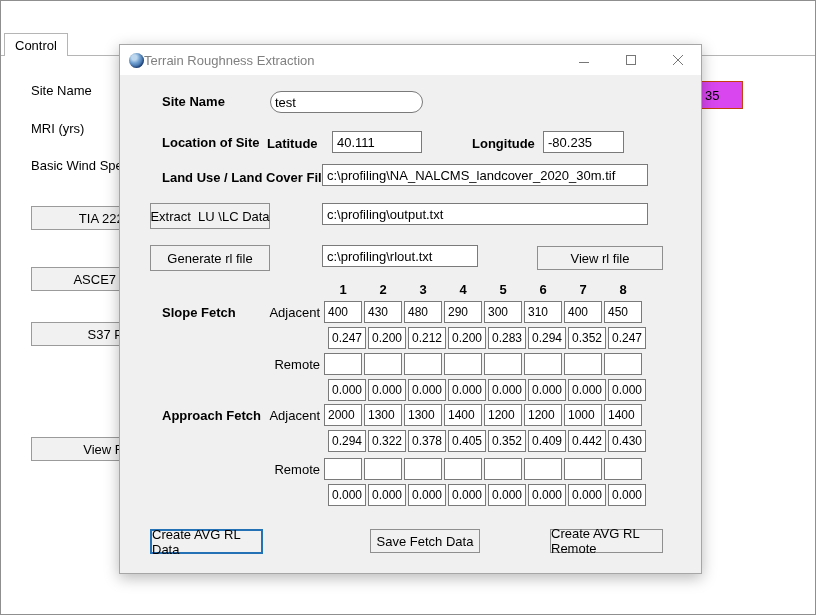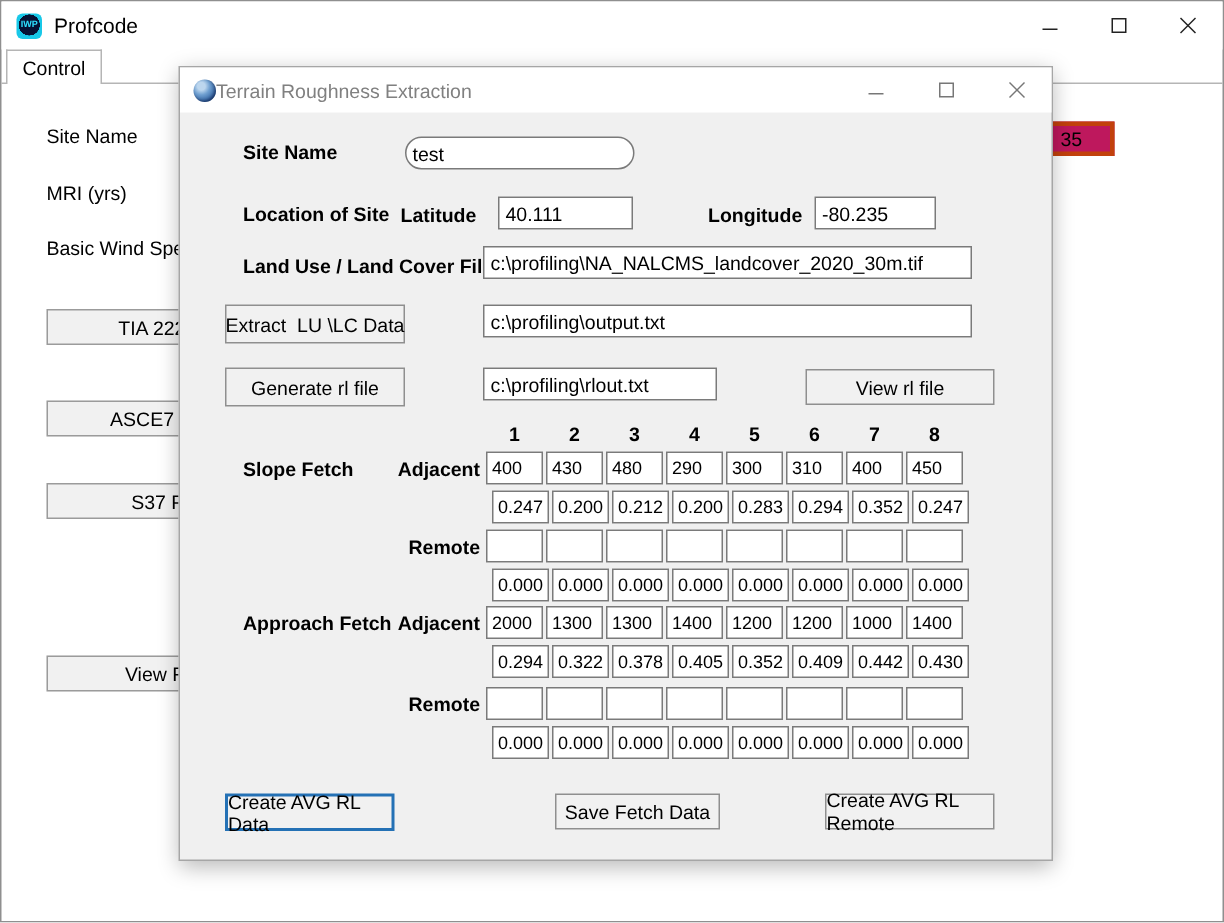--- a/index.html
+++ b/index.html
@@ -22,21 +22,21 @@
   .tab-strip { position:absolute; left:0; top:32px; right:0; height:23px; }
   .tab-strip-line { position:absolute; left:0; right:0; bottom:0; border-bottom:1px solid #b5b5b5; }
   .tab { position:absolute; left:3px; top:0; height:23px; padding:0 10px; background:#fff;
          border:1px solid #b5b5b5; border-bottom:none; display:flex; align-items:center;
          font-size:13px; z-index:2; }
 
   
   .bg-label { position:absolute; font-size:13px; color:#000; }
   .bg-button { position:absolute; left:30px; width:160px; height:24px; background:#f1f1f1;
                border:1px solid #9b9b9b; font-size:13px; display:flex; align-items:center; justify-content:center; }
-  .bg-textbox { position:absolute; height:23px; background:#be185d; border:3px solid #c2410c;
+  .bg-textbox { position:absolute; height:28px; background:#d946ef; border:1px solid #c2410c;
                 font-size:13px; display:flex; align-items:center; padding-left:13px; }
 
   
   #dialog { position:absolute; left:118px; top:43px; width:583px; height:530px; background:#f0f0f0;
             border:1px solid #a6a6a6; box-shadow:0 4px 14px rgba(0,0,0,.28); z-index:10; }
   .dlg-titlebar { position:absolute; left:0; top:0; right:0; height:30px; background:#fff;
                   display:flex; align-items:center; }
   .globe-icon { width:15px; height:15px; margin-left:9px; border-radius:50%;
                 background:radial-gradient(circle at 35% 30%, #bcd6ee 0 18%, #6f9fd0 40%, #2d5e9e 75%, #1c4679);
                 box-shadow:inset -1px -1px 2px rgba(0,0,30,.4); }
@@ -52,51 +52,29 @@
   .btn.focused { border:2px solid #2471b5; }
   .ws-pre { white-space:pre; }
 
   
   .grid-row { position:absolute; left:204px; display:grid; grid-template-columns:repeat(8,38px); column-gap:2px; }
   .grid-row.rl { left:208px; }
   .hdr-cell { font-size:13px; font-weight:bold; text-align:center; }
   .cell { height:22px; background:#fff; border:1px solid #7a7a7a; font-size:12px;
           display:flex; align-items:center; padding:0 3px; overflow:hidden; }
   .cell.right { justify-content:flex-end; }
-  .row-label { position:absolute; width:80px; text-align:right; font-size:13px; font-weight:bold; }
+  .row-label { position:absolute; width:80px; text-align:right; font-size:13px; font-weight:normal; }
 
   svg { display:block; }
 </style>
 </head>
 <body>
 
 <div id="main-window">
 
-  <div class="main-titlebar">
-    <div class="app-icon">IWP</div>
-    <div class="main-title">Profcode</div>
-    <div class="win-controls">
-      <div class="win-btn">
-        <svg width="12" height="12">
-            <line x1="1" y1="8.5" x2="11" y2="8.5" stroke="#222" stroke-width="1"></line>
-          </svg>
-      </div>
-      <div class="win-btn">
-        <svg width="12" height="12">
-            <rect x="1.5" y="1.5" width="9" height="9" fill="none" stroke="#222" stroke-width="1"></rect>
-          </svg>
-      </div>
-      <div class="win-btn">
-        <svg width="12" height="12">
-            <line x1="1" y1="1" x2="11" y2="11" stroke="#222" stroke-width="1"></line>
-            <line x1="11" y1="1" x2="1" y2="11" stroke="#222" stroke-width="1"></line>
-          </svg>
-      </div>
-    </div>
-  </div>
 
   <div class="tab-strip">
     <div class="tab-strip-line"></div>
     <div class="tab">Control</div>
   </div>
 
   <div class="bg-label" style="left:30px; top:82px;">Site Name</div>
   <div class="bg-label" style="left:30px; top:120px;">MRI (yrs)</div>
   <div class="bg-label" style="left:30px; top:157px;">Basic Wind Speed</div>
   <div class="bg-button" style="top:205px;">TIA 222 I P</div>

